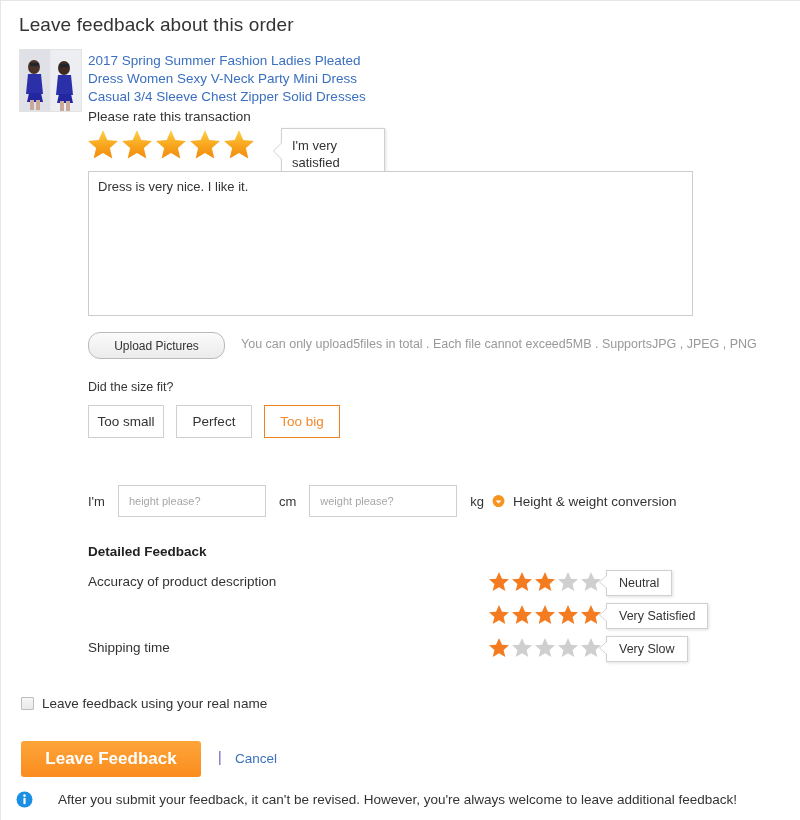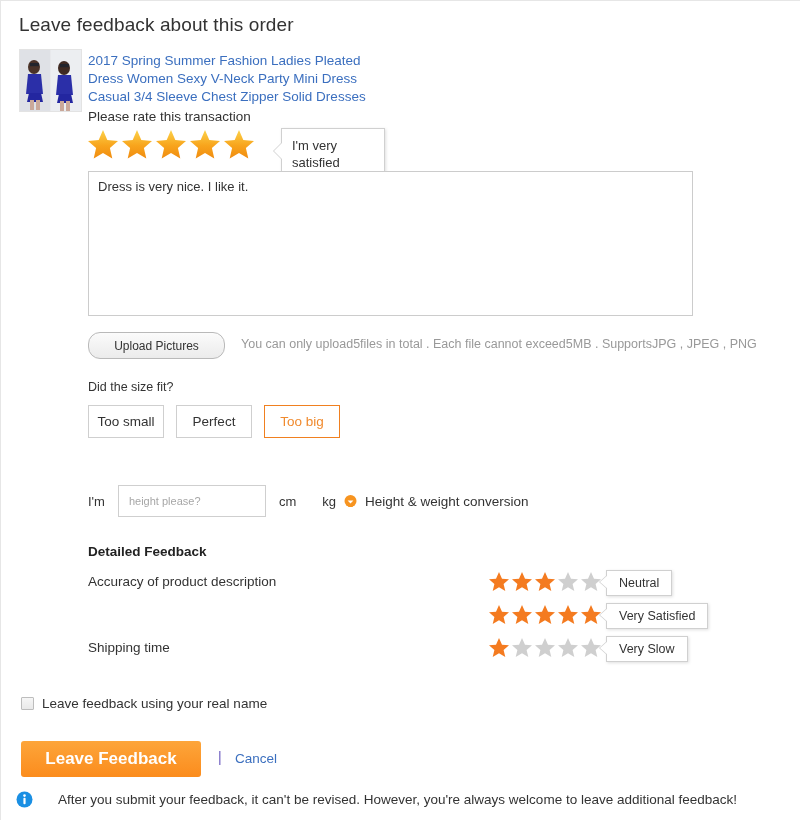--- a/index.html
+++ b/index.html
@@ -246,20 +246,21 @@
   <div class="size-opts">
     <div class="size-opt">Too small</div>
     <div class="size-opt">Perfect</div>
     <div class="size-opt selected">Too big</div>
   </div>
 
   <div class="hw-row">
     <span class="hw-im">I'm</span>
     <input class="hw-input" type="text" placeholder="height please?" style="">
     <span class="hw-unit">cm</span>
+    <input class="hw-input" type="text" placeholder="weight please?" style="">
     <span class="hw-unit kg">kg</span>
     <span class="bulb-icon">
       <svg width="15" height="15" viewBox="0 0 15 15" aria-hidden="true">
         <circle cx="7.5" cy="7" r="6" fill="#f79420"></circle>
         <rect x="5" y="11.3" width="5" height="1.6" rx=".8" fill="#f79420"></rect>
         <path d="M4.6 6.4 L10.4 6.4 L7.5 9.6 Z" fill="#fff"></path>
       </svg>
     </span>
     <span class="hw-link">Height &amp; weight conversion</span>
   </div>

